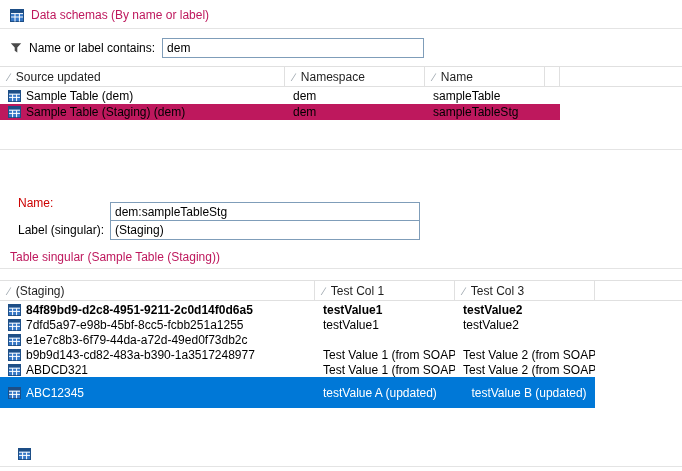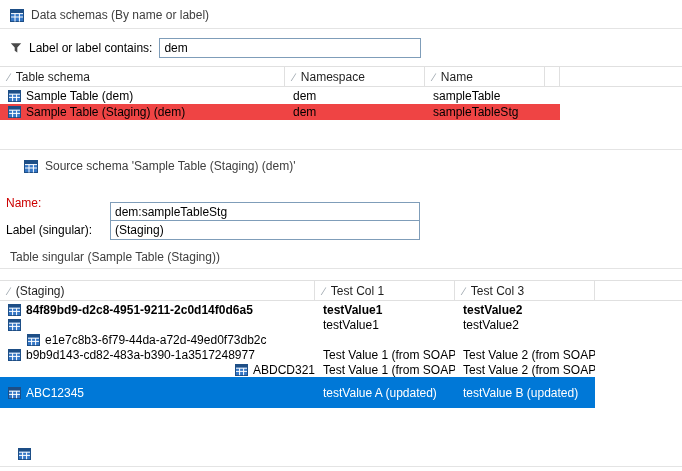--- a/index.html
+++ b/index.html
@@ -1,39 +1,39 @@
 <!DOCTYPE html>
 <html><head>
 <meta charset="utf-8">
 <style>
   html,body{margin:0;padding:0;background:#fff;}
   .app{position:relative;width:682px;height:471px;background:#ffffff;overflow:hidden;
        font-family:"Liberation Sans","DejaVu Sans",sans-serif;font-size:12px;color:#000;}
   .hline{position:absolute;left:0;width:682px;height:1px;background:#e4e4e4;}
-  .section-title{position:absolute;display:flex;align-items:center;gap:7px;color:#404040;height:16px;}
+  .section-title{position:absolute;display:flex;align-items:center;gap:7px;color:#be185d;height:16px;}
   .icon{display:inline-flex;flex:none;line-height:0;}
   
   .filter-row{position:absolute;left:10px;top:37px;height:22px;display:flex;align-items:center;gap:7px;}
   .txt-input{height:20px;border:1px solid #7f9db9;box-sizing:border-box;padding:0 4px;
              font-family:"Liberation Sans","DejaVu Sans",sans-serif;font-size:12px;color:#000;background:#fff;}
   
   .grid-header{position:absolute;left:0;width:682px;height:21px;box-sizing:border-box;
                border-top:1px solid #e0e0e0;border-bottom:1px solid #e0e0e0;display:flex;background:#fff;}
   .hdr-cell{display:flex;align-items:center;box-sizing:border-box;height:100%;
             padding-left:8px;border-right:1px solid #e0e0e0;color:#1f1f1f;white-space:nowrap;overflow:hidden;}
   .hdr-fill{flex:1;border-right:none;}
   .sort{color:#9aa3ab;margin-right:6px;font-size:11px;}
   
   .grid-row{position:absolute;display:flex;align-items:center;left:0;white-space:nowrap;}
   .cell{box-sizing:border-box;padding-left:8px;display:flex;align-items:center;gap:5px;
         overflow:hidden;white-space:nowrap;height:100%;}
-  .sel-light{background:#ef4444;}
+  .sel-light{background:#be185d;}
   .sel-dark{background:#0078d7;color:#fff;}
   
-  .form-label{position:absolute;left:6px;height:20px;display:flex;align-items:center;}
+  .form-label{position:absolute;left:18px;height:20px;display:flex;align-items:center;}
   .red{color:#cc0000;}
 </style>
 </head>
 <body>
 
 <div class="app">
 
   <div class="section-title" style="left:10px;top:7px;">
     <span class="icon">
   <svg width="14" height="13" viewBox="0 0 14 13">
@@ -45,28 +45,28 @@
     <span>Data schemas (By name or label)</span>
   </div>
   <div class="hline" style="top:28px;"></div>
 
   <div class="filter-row">
     <span class="icon">
   <svg width="12" height="12" viewBox="0 0 12 12">
     <path d="M0.8 1.2h10.4L7.3 5.6v5l-2.6-1.8V5.6z" fill="#4a4a4a"></path>
   </svg>
 </span>
-    <span>Label or label contains:</span>
+    <span>Name or label contains:</span>
     <input class="txt-input" style="width: 262px;" value="dem">
   </div>
 
   <div class="grid-header" style="top:66px;">
     <div class="hdr-cell" style="width:285px;">
       <span class="sort">∕</span>
-      <span>Table schema</span>
+      <span>Source updated</span>
     </div>
     <div class="hdr-cell" style="width:140px;">
       <span class="sort">∕</span>
       <span>Namespace</span>
     </div>
     <div class="hdr-cell" style="width:120px;">
       <span class="sort">∕</span>
       <span>Name</span>
     </div>
     <div class="hdr-cell" style="width:15px;padding-left:0;"></div>
@@ -106,30 +106,20 @@
     <div class="cell" style="width:140px;">
         <span>dem</span>
       </div>
     <div class="cell" style="width:135px;">
         <span>sampleTableStg</span>
       </div>
   </div>
 
   <div class="hline" style="top:149px;"></div>
 
-  <div class="section-title" style="left:24px;top:158px;">
-    <span class="icon">
-  <svg width="14" height="13" viewBox="0 0 14 13">
-    <rect x="0.5" y="0.5" width="13" height="12" fill="#3577c6" stroke="#1d4e86"></rect>
-    <rect x="1" y="1" width="12" height="3" fill="#1d4e86"></rect>
-    <path d="M1 4.6h12M1 8h12M5 4.6v8M9.4 4.6v8" stroke="#ffffff" stroke-width="1" fill="none"></path>
-  </svg>
-</span>
-    <span>Source schema 'Sample Table (Staging) (dem)'</span>
-  </div>
 
   <div class="form-label red" style="top:193px;">Name:</div>
   <input class="txt-input" style="position: absolute; left: 110px; top: 193px; width: 310px; margin-top: 9px;" value="dem:sampleTableStg">
 
   <div class="form-label" style="top:220px;">Label (singular):</div>
   <input class="txt-input" style="position: absolute; left: 110px; top: 220px; width: 310px;" value="(Staging)">
 
   <div class="section-title" style="left:10px;top:249px;">
     <span>Table singular (Sample Table (Staging))</span>
   </div>
@@ -172,30 +162,31 @@
 
   <div class="grid-row" style="top:317px;width:595px;height:15px;">
     <div class="cell" style="width:315px;">
       <span class="icon">
   <svg width="13" height="12" viewBox="0 0 13 12">
     <rect x="0.5" y="0.5" width="12" height="11" fill="#3577c6" stroke="#1d4e86"></rect>
     <rect x="1" y="1" width="11" height="2.6" fill="#1d4e86"></rect>
     <path d="M1 4.2h11M1 7.4h11M4.6 4.2v7M8.6 4.2v7" stroke="#ffffff" stroke-width="1" fill="none"></path>
   </svg>
 </span>
+      <span>7dfd5a97-e98b-45bf-8cc5-fcbb251a1255</span>
     </div>
     <div class="cell" style="width:140px;">
         <span>testValue1</span>
       </div>
     <div class="cell" style="width:140px;">
         <span>testValue2</span>
       </div>
   </div>
 
-  <div class="grid-row" style="top:332px;width:595px;height:15px;padding-left:19px;">
+  <div class="grid-row" style="top:332px;width:595px;height:15px;">
     <div class="cell" style="width:315px;">
       <span class="icon">
   <svg width="13" height="12" viewBox="0 0 13 12">
     <rect x="0.5" y="0.5" width="12" height="11" fill="#3577c6" stroke="#1d4e86"></rect>
     <rect x="1" y="1" width="11" height="2.6" fill="#1d4e86"></rect>
     <path d="M1 4.2h11M1 7.4h11M4.6 4.2v7M8.6 4.2v7" stroke="#ffffff" stroke-width="1" fill="none"></path>
   </svg>
 </span>
       <span>e1e7c8b3-6f79-44da-a72d-49ed0f73db2c</span>
     </div>
@@ -220,21 +211,21 @@
     </div>
     <div class="cell" style="width:140px;">
         <span>Test Value 1 (from SOAP)</span>
       </div>
     <div class="cell" style="width:140px;">
         <span>Test Value 2 (from SOAP)</span>
       </div>
   </div>
 
   <div class="grid-row" style="top:362px;width:595px;height:15px;">
-    <div class="cell" style="width:315px;justify-content:flex-end;">
+    <div class="cell" style="width:315px;">
       <span class="icon">
   <svg width="13" height="12" viewBox="0 0 13 12">
     <rect x="0.5" y="0.5" width="12" height="11" fill="#3577c6" stroke="#1d4e86"></rect>
     <rect x="1" y="1" width="11" height="2.6" fill="#1d4e86"></rect>
     <path d="M1 4.2h11M1 7.4h11M4.6 4.2v7M8.6 4.2v7" stroke="#ffffff" stroke-width="1" fill="none"></path>
   </svg>
 </span>
       <span>ABDCD321</span>
     </div>
     <div class="cell" style="width:140px;">
@@ -252,21 +243,21 @@
     <rect x="0.5" y="0.5" width="12" height="11" fill="#3577c6" stroke="#1d4e86"></rect>
     <rect x="1" y="1" width="11" height="2.6" fill="#1d4e86"></rect>
     <path d="M1 4.2h11M1 7.4h11M4.6 4.2v7M8.6 4.2v7" stroke="#ffffff" stroke-width="1" fill="none"></path>
   </svg>
 </span>
       <span>ABC12345</span>
     </div>
     <div class="cell" style="width:140px;align-items:center;">
         <span>testValue A (updated)</span>
       </div>
-    <div class="cell" style="width:140px;">
+    <div class="cell" style="width:140px;justify-content:center;">
         <span>testValue B (updated)</span>
       </div>
   </div>
 
   <span class="icon" style="position:absolute;left:18px;top:448px;">
   <svg width="13" height="12" viewBox="0 0 13 12">
     <rect x="0.5" y="0.5" width="12" height="11" fill="#3577c6" stroke="#1d4e86"></rect>
     <rect x="1" y="1" width="11" height="2.6" fill="#1d4e86"></rect>
     <path d="M1 4.2h11M1 7.4h11M4.6 4.2v7M8.6 4.2v7" stroke="#ffffff" stroke-width="1" fill="none"></path>
   </svg>

